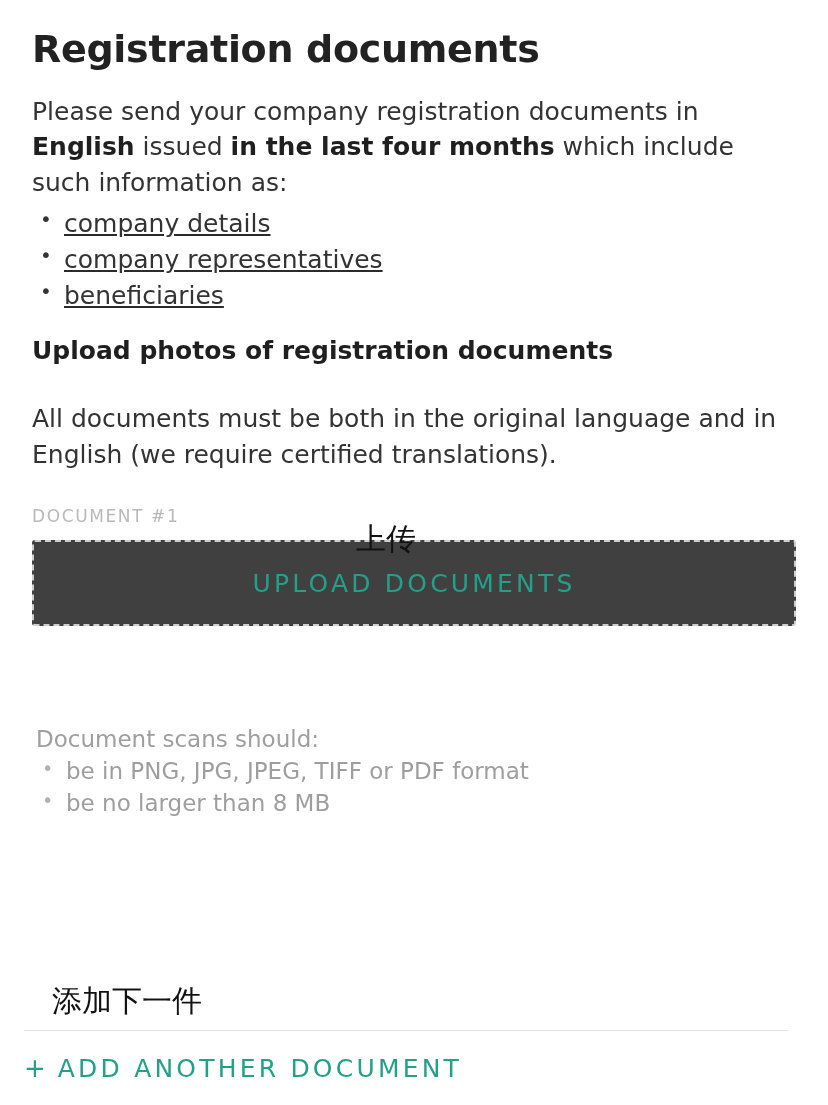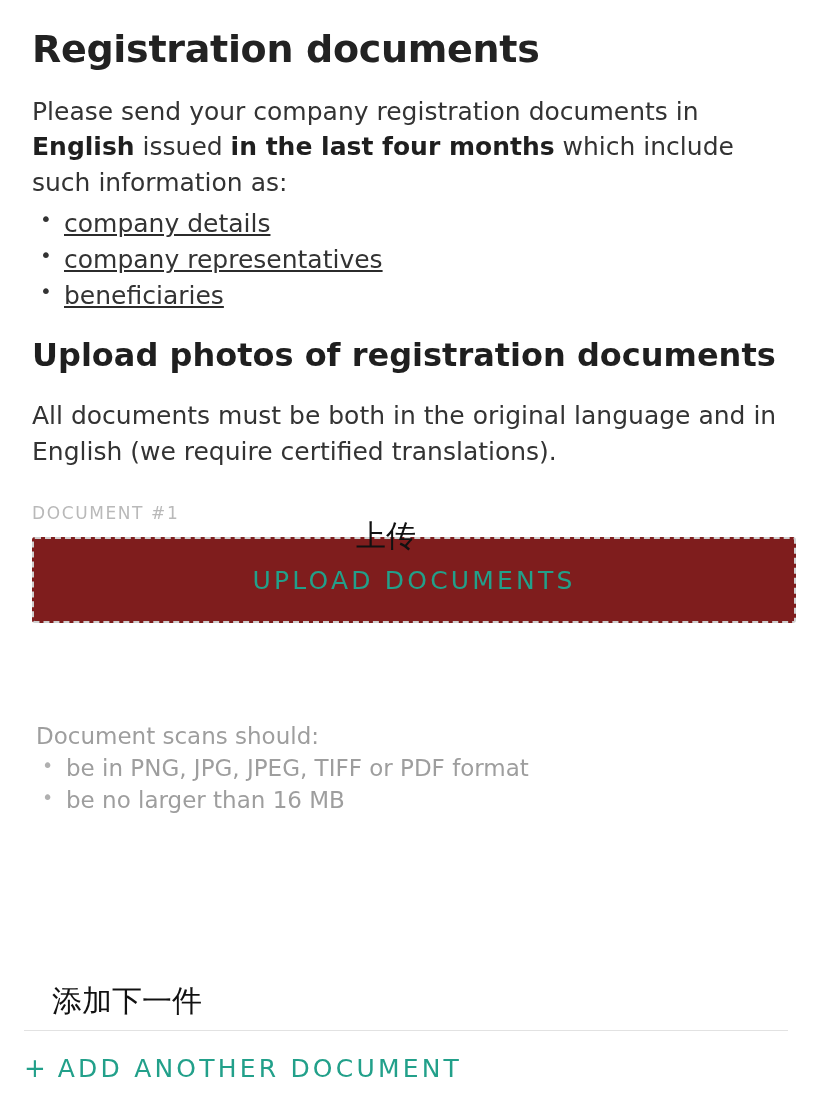--- a/index.html
+++ b/index.html
@@ -52,23 +52,23 @@
   }
   ul.bullets li::before {
     content: "\2022";
     position: absolute;
     left: 8px;
     top: -1px;
     font-size: 20px;
     color: #333333;
   }
   h2.subhead {
-    font-size: 32px;
+    font-size: 25px;
     font-weight: 700;
-    margin: 4px 0 24px 0;
+    margin: 4px 0 36px 0;
     color: #1f1f1f;
   }
   p.note {
     font-size: 25px;
     line-height: 1.42;
     margin: 0 0 34px 0;
     color: #333333;
     max-width: 770px;
   }
   .doc-label {
@@ -102,21 +102,21 @@
   }
   .dropzone {
     box-sizing: border-box;
     border: 2px dashed #cfcfcf;
     border-radius: 3px;
     height: 86px;
     width: 764px;
     display: flex;
     align-items: center;
     justify-content: center;
-    background: #7f1d1d;
+    background: #404040;
   }
   .dropzone-text {
     color: #22a08a;
     font-size: 25px;
     letter-spacing: 3.2px;
     font-weight: 400;
   }
   .scan-info {
     margin-top: 100px;
   }
@@ -209,21 +209,21 @@
     <div class="cjk-overlay cjk-upload">上传</div>
     <div class="dropzone">
       <span class="dropzone-text">UPLOAD DOCUMENTS</span>
     </div>
   </div>
 
   <div class="scan-info">
     <p class="scan-title">Document scans should:</p>
     <ul class="scan-list">
       <li>be in PNG, JPG, JPEG, TIFF or PDF format</li>
-      <li>be no larger than 16 MB</li>
+      <li>be no larger than 8 MB</li>
     </ul>
   </div>
 
   <div class="footer">
     <div class="divider"></div>
     <div class="cjk-add">添加下一件</div>
     <button class="add-another">
       <span class="add-plus">+</span>
       <span>ADD ANOTHER DOCUMENT</span>
     </button>

